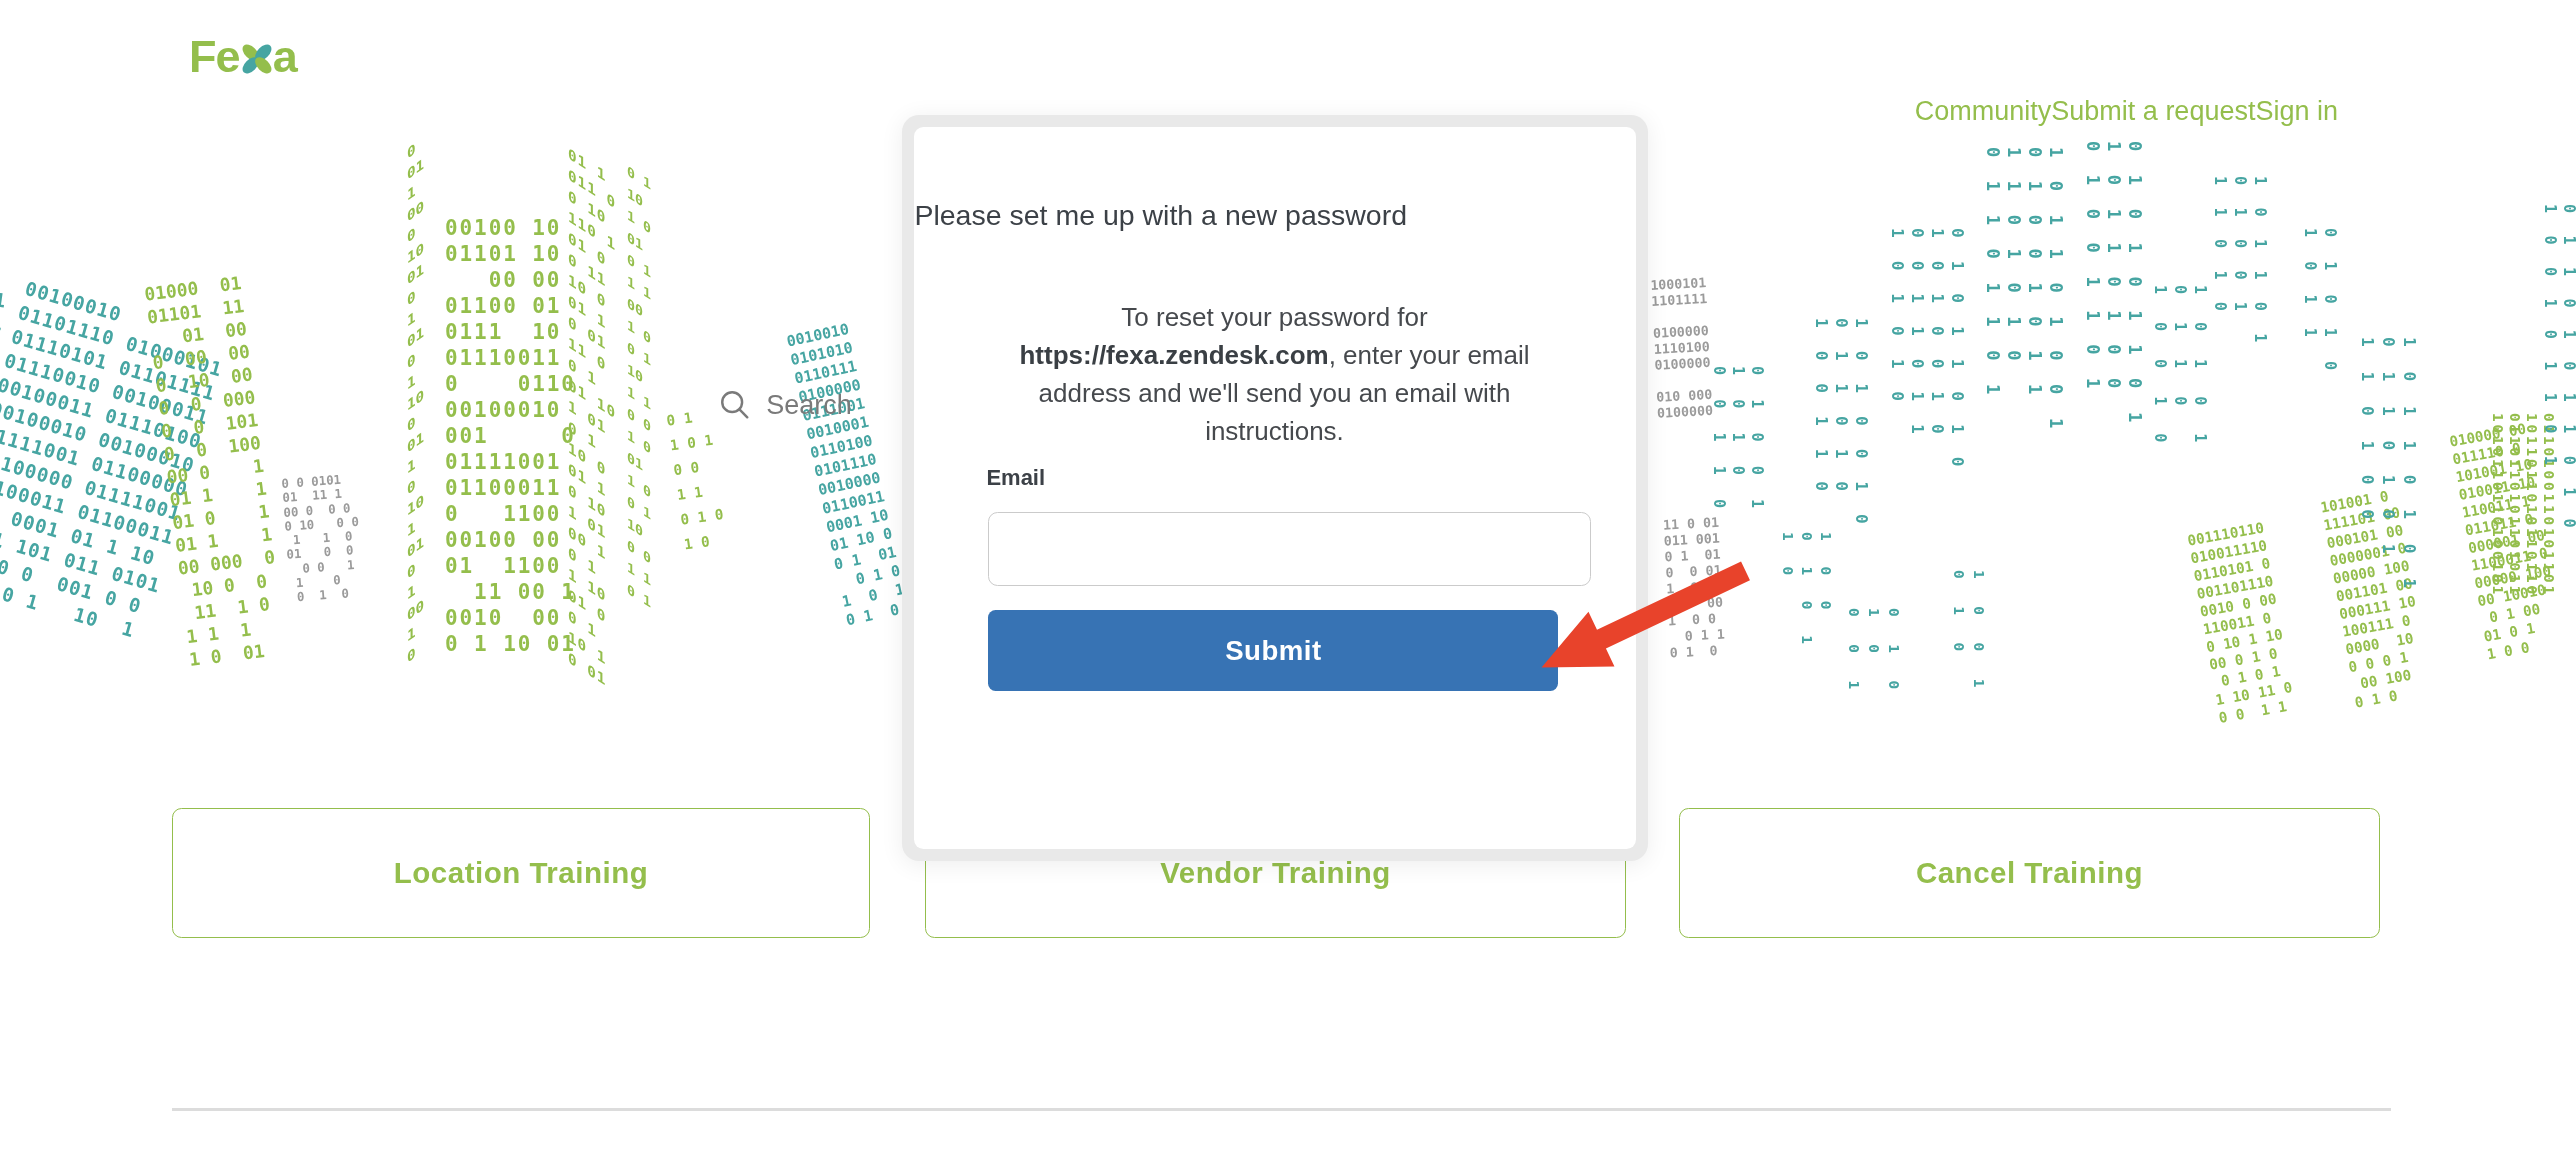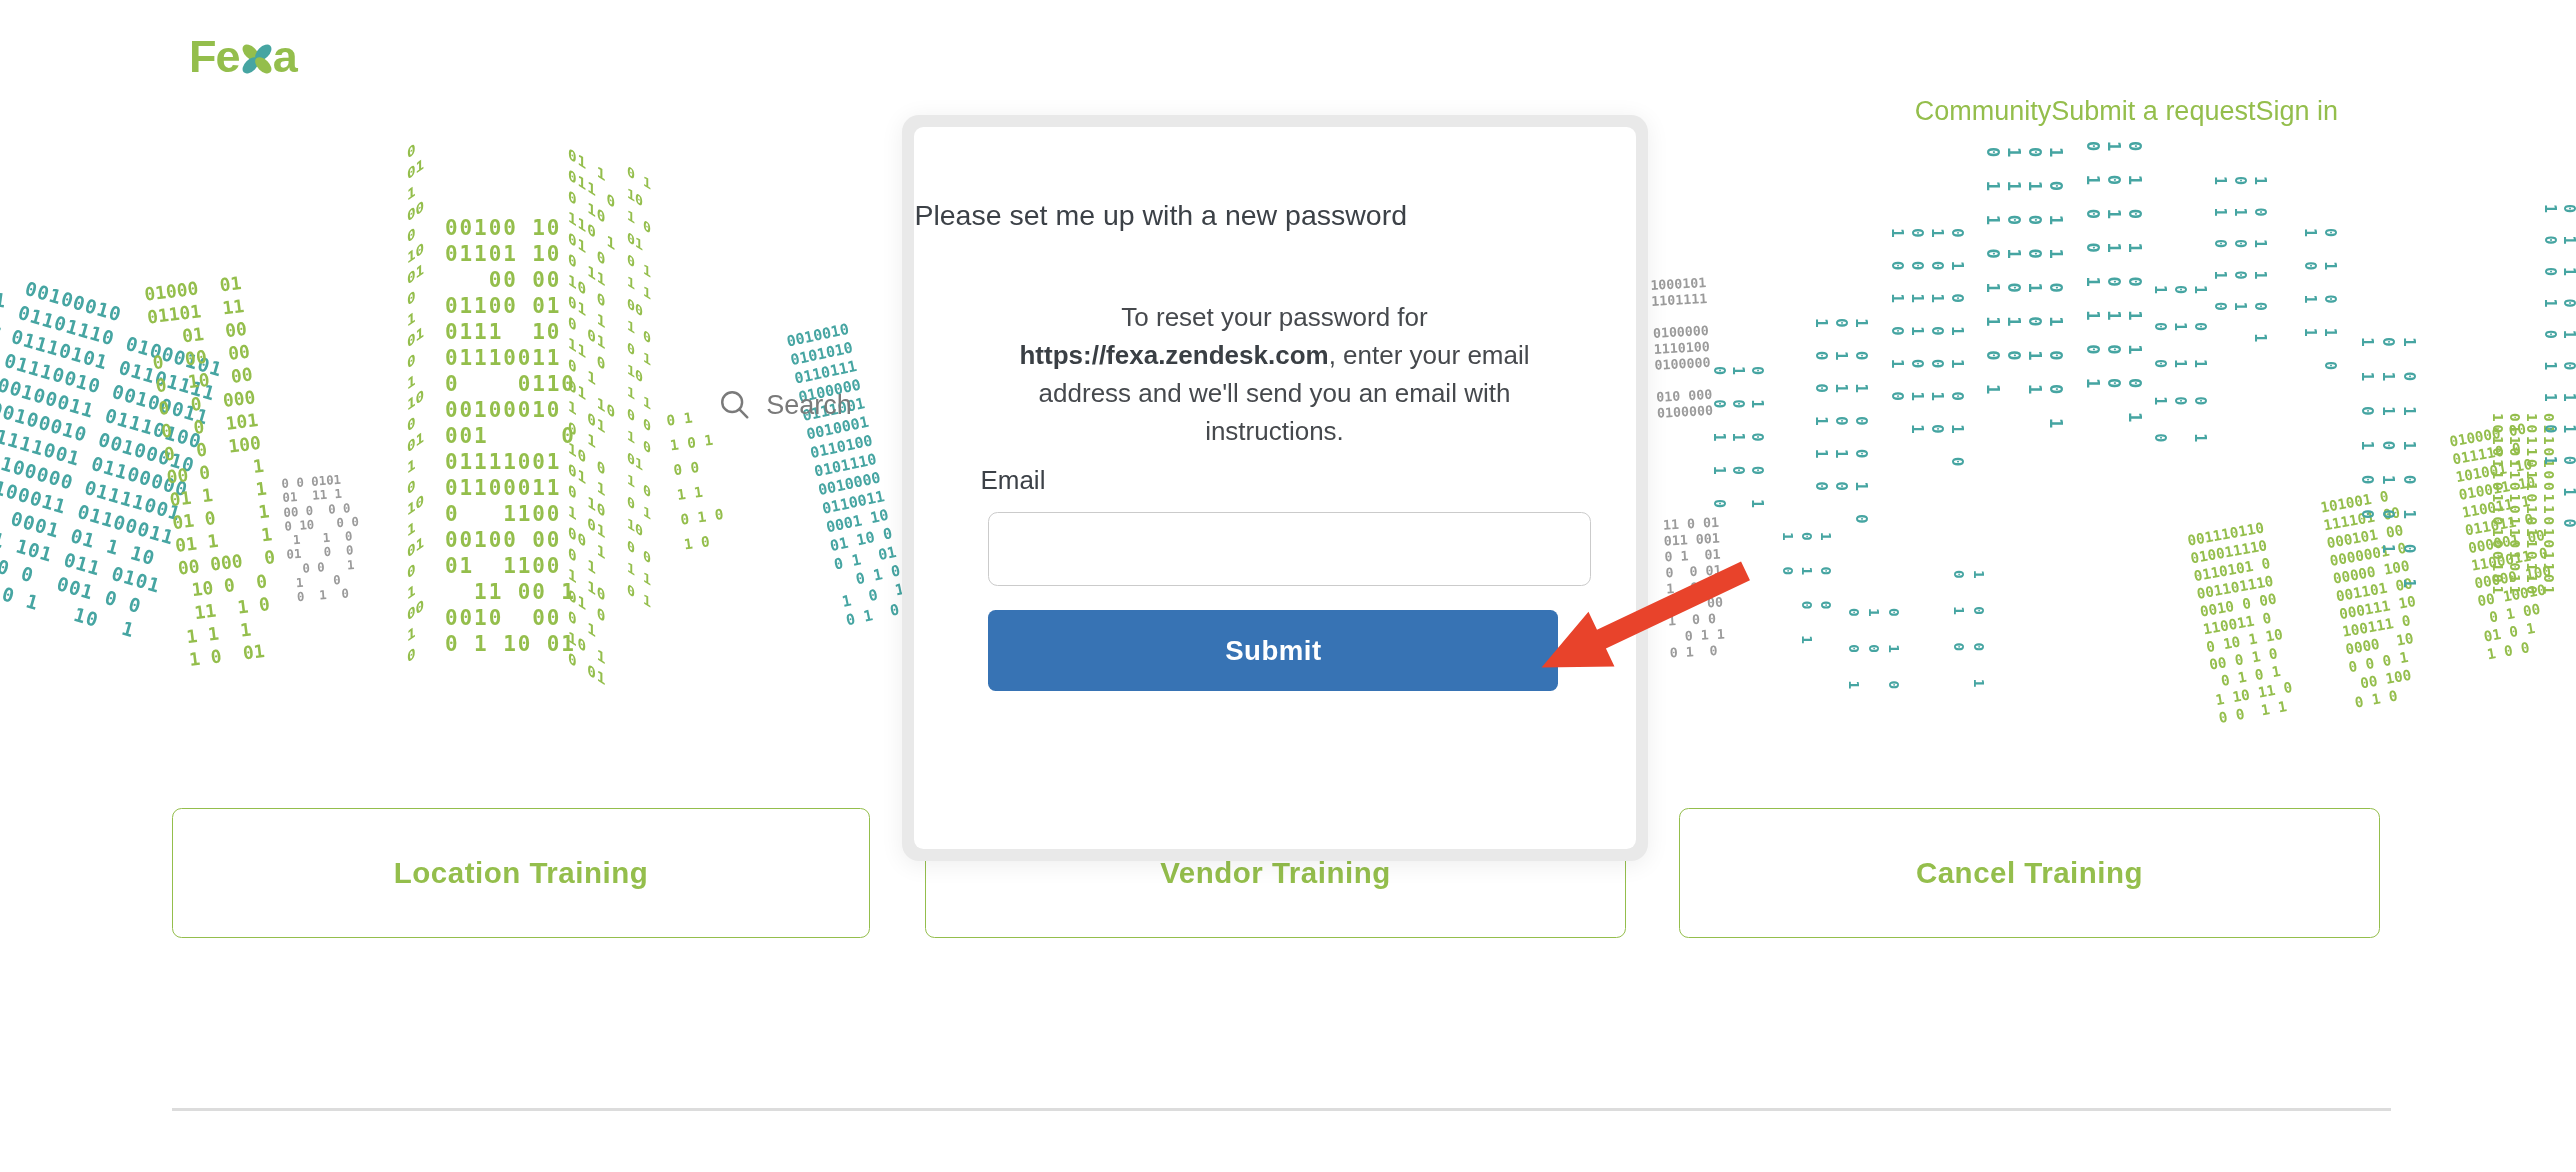--- a/index.html
+++ b/index.html
@@ -40,21 +40,21 @@
   
   .modal-frame{
     position:absolute;left:902px;top:115px;width:746px;height:746px;z-index:5;
     background:var(--frame);border-radius:17px;padding:12.4px;box-sizing:border-box;
     box-shadow:0 3.8px 23px rgba(0,0,0,.07);
   }
   .modal-inner{position:relative;width:100%;height:100%;background:#fff;border-radius:9.5px;}
   .m-title{position:absolute;top:72px;left:0;right:0;margin:0;text-align:left;font-size:28.5px;font-weight:400;color:var(--title);}
   .m-body{position:absolute;top:145px;left:50%;width:551px;margin-left:-276px;text-align:center;font-size:26px;line-height:38px;color:var(--body);}
   .m-body strong{color:#3A3F44;}
-  .m-label{position:absolute;left:66px;top:338px;font-size:26px;font-weight:normal;color:var(--title);}
+  .m-label{position:absolute;left:72px;top:338px;font-size:22px;font-weight:bold;color:var(--title);}
   .m-input{
     position:absolute;left:74px;top:385px;width:567px;height:72px;border:1.9px solid var(--inputb);
     border-radius:9.5px;font-size:26px;padding:0 17px;color:var(--body);outline:none;background:#fff;
   }
   .m-submit{
     position:absolute;left:74px;top:483px;width:570px;height:81px;background:var(--blue);
     border:none;border-radius:7.6px;color:#fff;font-size:27.6px;font-weight:bold;cursor:pointer;
     font-family:"Liberation Sans", sans-serif;letter-spacing:0.5px;
   }
   .m-cancel{position:absolute;left:74px;top:589px;width:570px;text-align:right;font-size:25px;color:var(--cancel);text-decoration:none;cursor:pointer;}

